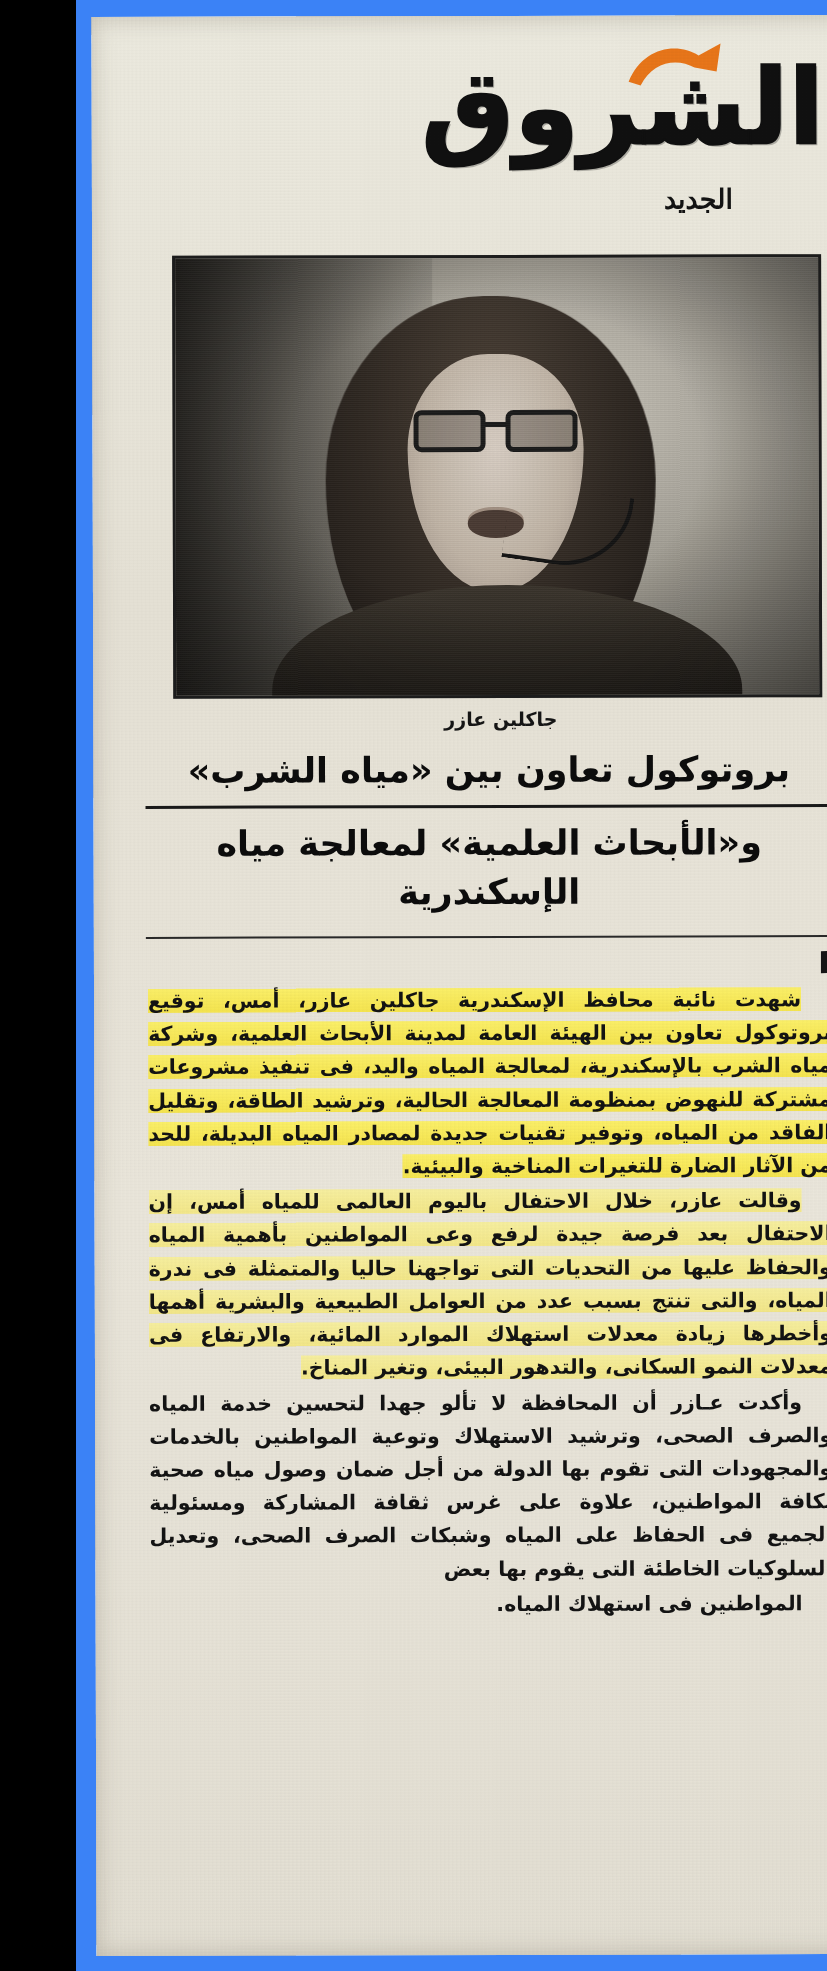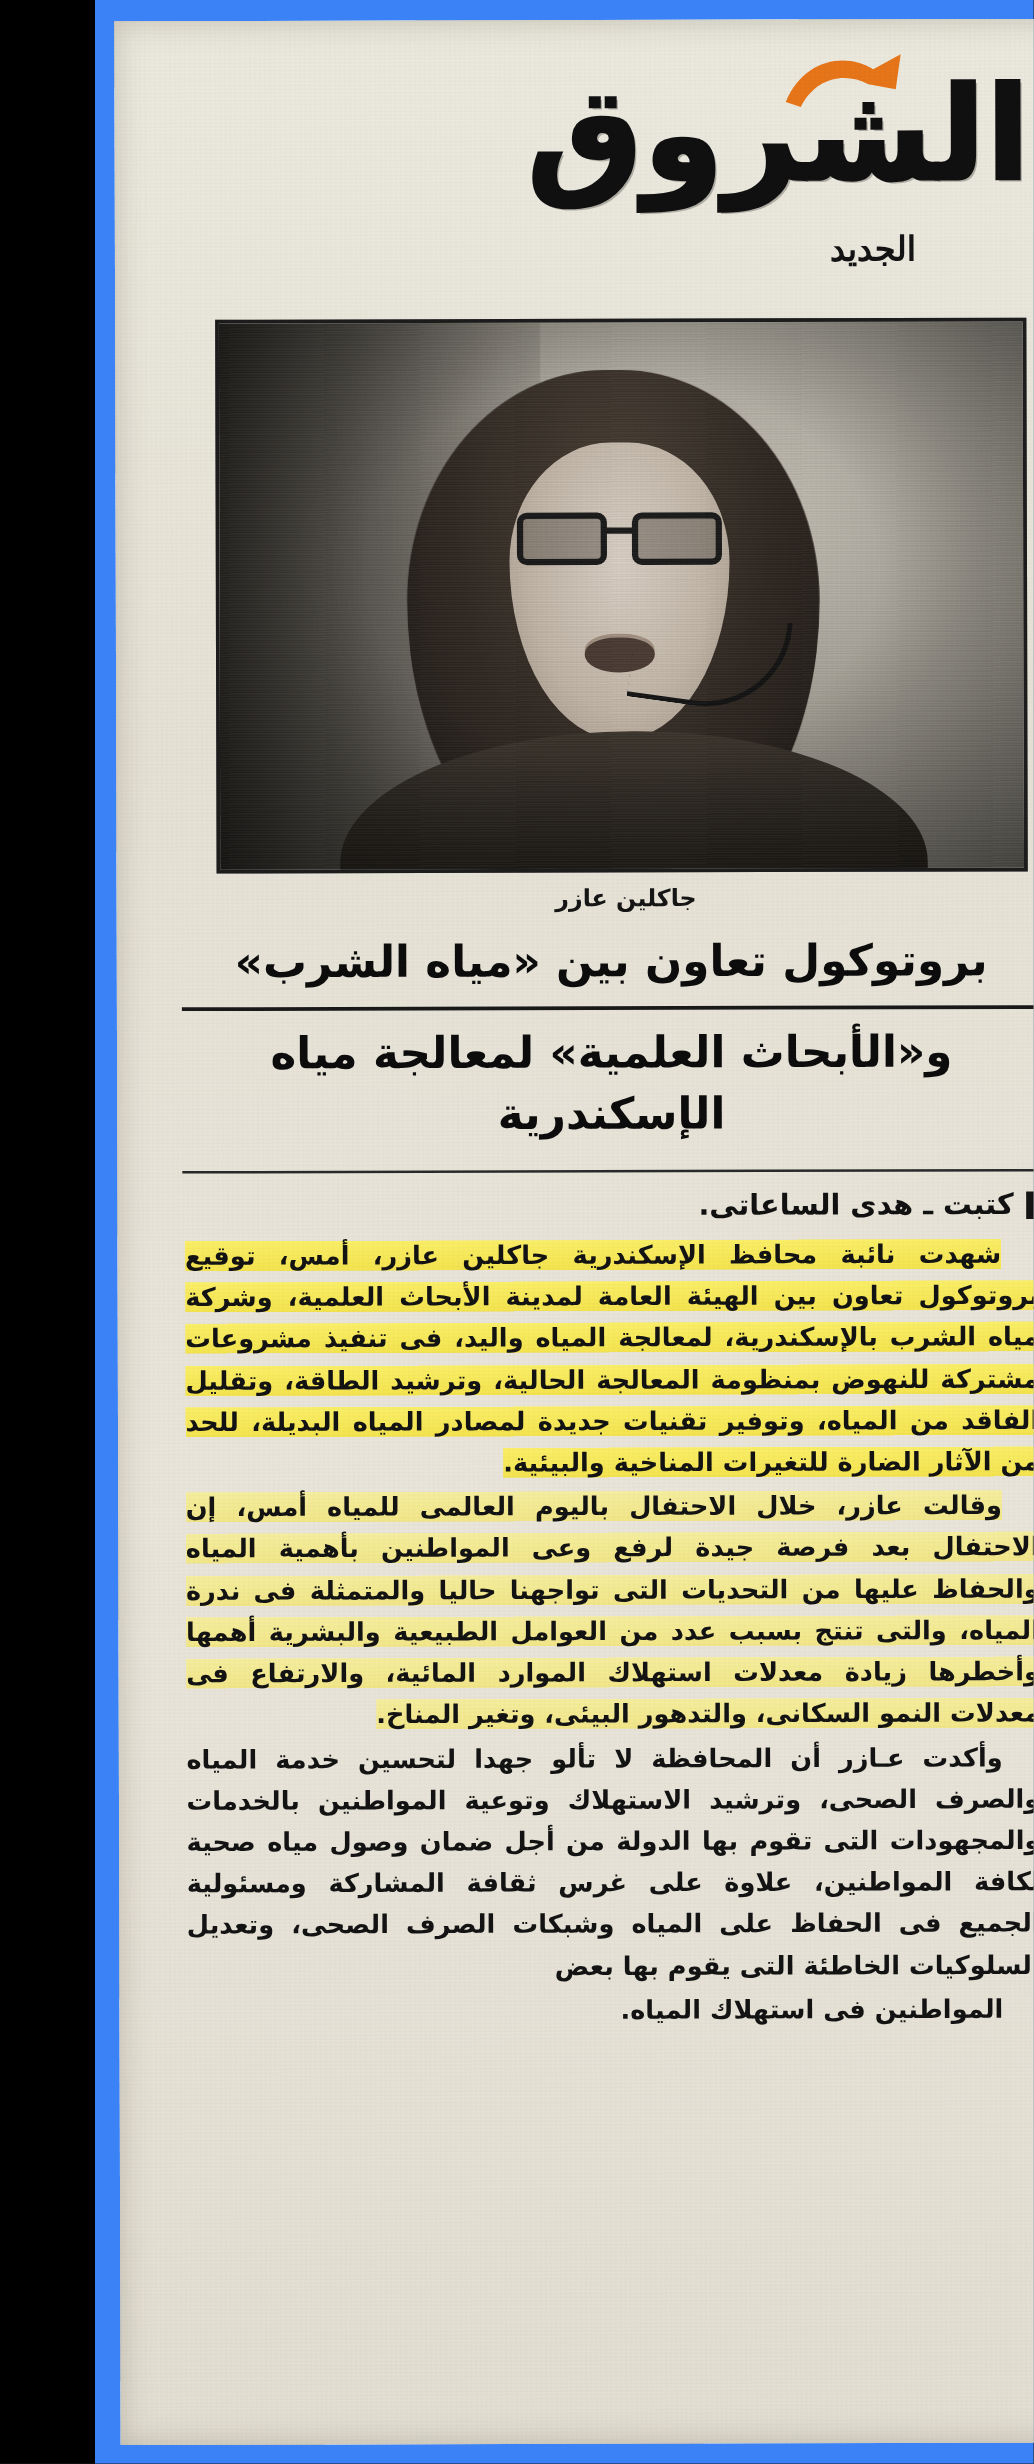--- a/index.html
+++ b/index.html
@@ -326,21 +326,20 @@
 
     <div class="headline">
       <div class="line">بروتوكول تعاون بين «مياه الشرب»</div>
       <div class="rule"></div>
       <div class="line">و«الأبحاث العلمية» لمعالجة مياه الإسكندرية</div>
     </div>
     <div class="head-rule-bottom"></div>
 
     <div class="byline">
       <span class="bullet"></span>
-      <span class="txt">كتبت ـ هدى الساعاتى.</span>
     </div>
 
     <div class="body-col">
       <p><span class="hl">شهدت نائبة محافظ الإسكندرية جاكلين عازر، أمس، توقيع بروتوكول تعاون بين الهيئة العامة لمدينة الأبحاث العلمية، وشركة مياه الشرب بالإسكندرية، لمعالجة المياه واليد، فى تنفيذ مشروعات مشتركة للنهوض بمنظومة المعالجة الحالية، وترشيد الطاقة، وتقليل الفاقد من المياه، وتوفير تقنيات جديدة لمصادر المياه البديلة، للحد من الآثار الضارة للتغيرات المناخية والبيئية.</span></p>
       <p><span class="hl-soft">وقالت عازر، خلال الاحتفال باليوم العالمى للمياه أمس، إن الاحتفال بعد فرصة جيدة لرفع وعى المواطنين بأهمية المياه والحفاظ عليها من التحديات التى تواجهنا حاليا والمتمثلة فى ندرة المياه، والتى تنتج بسبب عدد من العوامل الطبيعية والبشرية أهمها وأخطرها زيادة معدلات استهلاك الموارد المائية، والارتفاع فى معدلات النمو السكانى، والتدهور البيئى، وتغير المناخ.</span></p>
       <p><span>وأكدت عـازر أن المحافظة لا تألو جهدا لتحسين خدمة المياه والصرف الصحى، وترشيد الاستهلاك وتوعية المواطنين بالخدمات والمجهودات التى تقوم بها الدولة من أجل ضمان وصول مياه صحية لكافة المواطنين، علاوة على غرس ثقافة المشاركة ومسئولية الجميع فى الحفاظ على المياه وشبكات الصرف الصحى، وتعديل السلوكيات الخاطئة التى يقوم بها بعض</span></p>
       <p class="last-line">المواطنين فى استهلاك المياه.</p>
     </div>
 
   </div>

